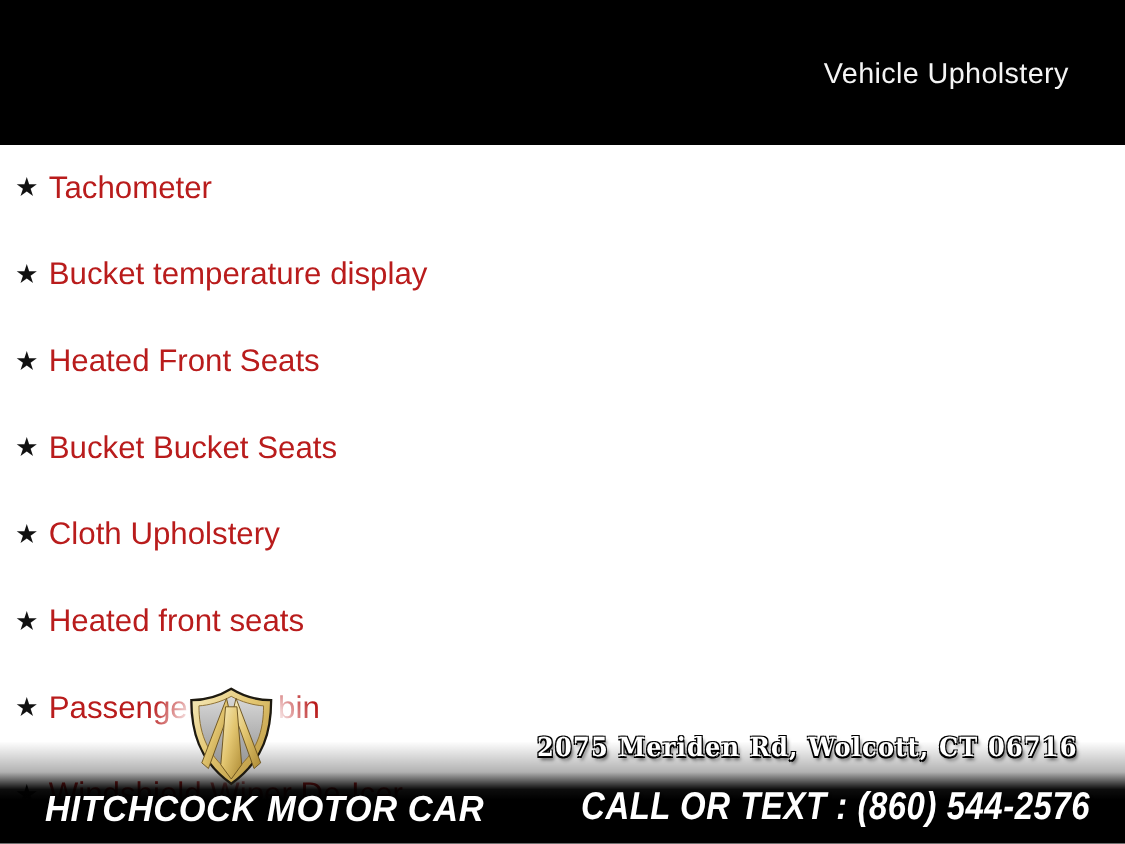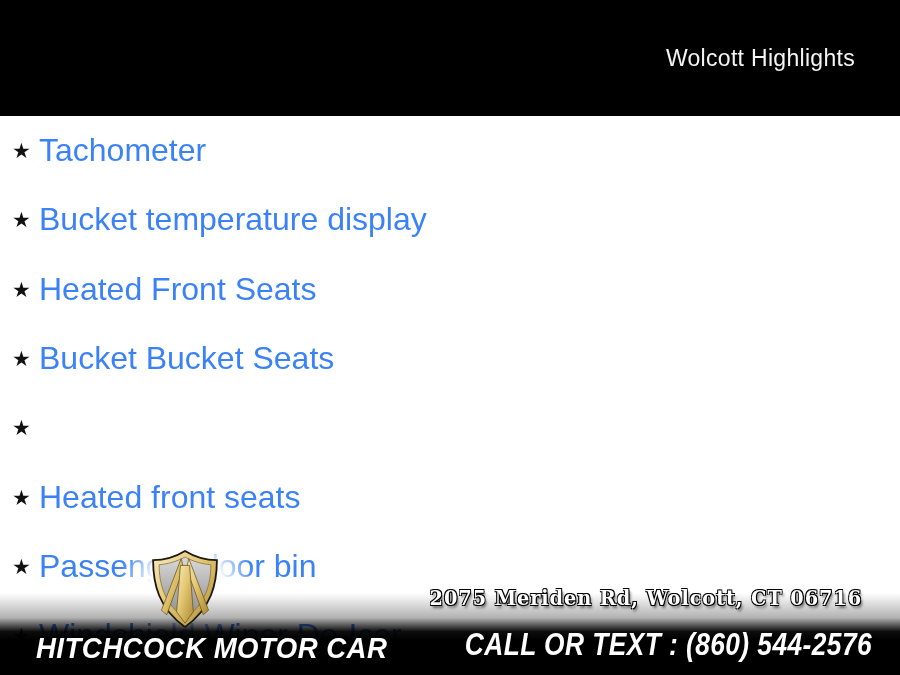--- a/index.html
+++ b/index.html
@@ -28,21 +28,21 @@
   .item{
     height:69.3px;
     display:flex;align-items:center;
     padding-left:12px;
   }
   .star{
     font-size:21px;color:#111;width:27px;flex:0 0 27px;
     line-height:1;
   }
   .label{
-    font-size:32px;color:#3b82f6;
+    font-size:25px;color:#b91c1c;
   }
   
   .footer-overlay{
     position:absolute;left:0;top:593px;width:900px;height:82px;
     background:linear-gradient(180deg,
       rgba(0,0,0,0) 0%,
       rgba(0,0,0,0.30) 30%,
       rgba(0,0,0,0.95) 47%,
       #000 57%,#000 100%);
     z-index:3;
@@ -83,21 +83,21 @@
     text-shadow:1px 2px 2px rgba(0,0,0,.8);
     z-index:5;white-space:nowrap;
   }
 </style>
 </head>
 <body>
 
 <div class="page">
 
   <header class="header">
-    <span class="header-title">Wolcott Highlights</span>
+    <span class="header-title">Vehicle Upholstery</span>
   </header>
 
   <ul class="list">
     <li class="item">
       <span class="star">★</span>
       <span class="label">Tachometer</span>
     </li>
     <li class="item">
       <span class="star">★</span>
       <span class="label">Bucket temperature display</span>
@@ -105,20 +105,21 @@
     <li class="item">
       <span class="star">★</span>
       <span class="label">Heated Front Seats</span>
     </li>
     <li class="item">
       <span class="star">★</span>
       <span class="label">Bucket Bucket Seats</span>
     </li>
     <li class="item">
       <span class="star">★</span>
+      <span class="label">Cloth Upholstery</span>
     </li>
     <li class="item">
       <span class="star">★</span>
       <span class="label">Heated front seats</span>
     </li>
     <li class="item">
       <span class="star">★</span>
       <span class="label">Passenger door bin</span>
     </li>
     <li class="item">

